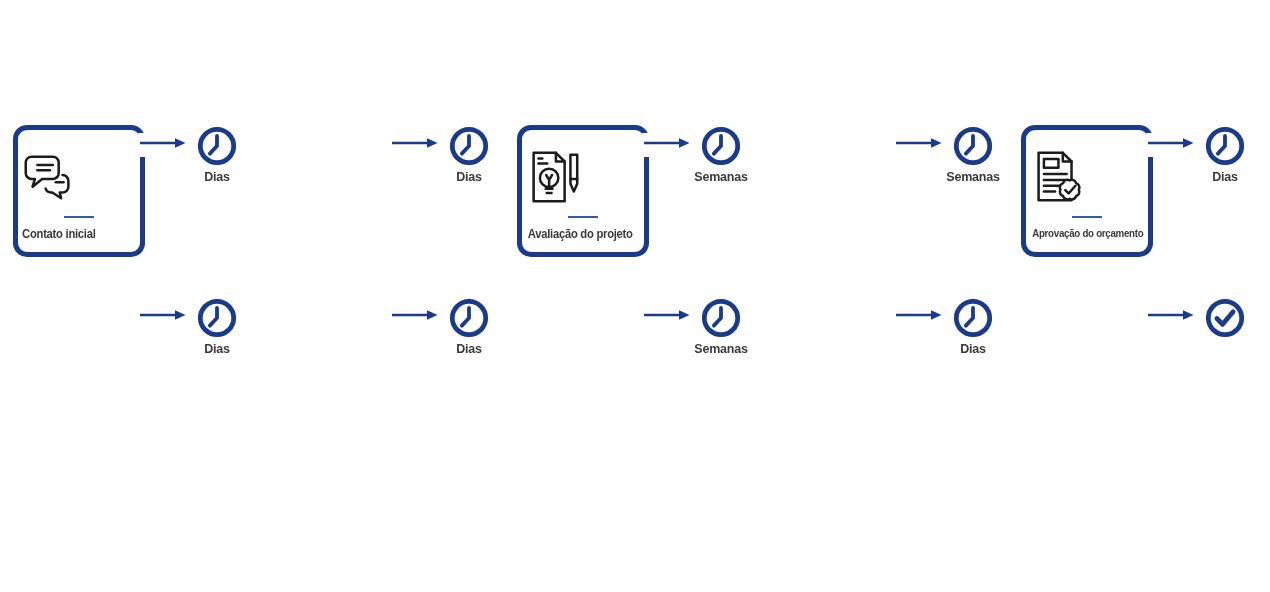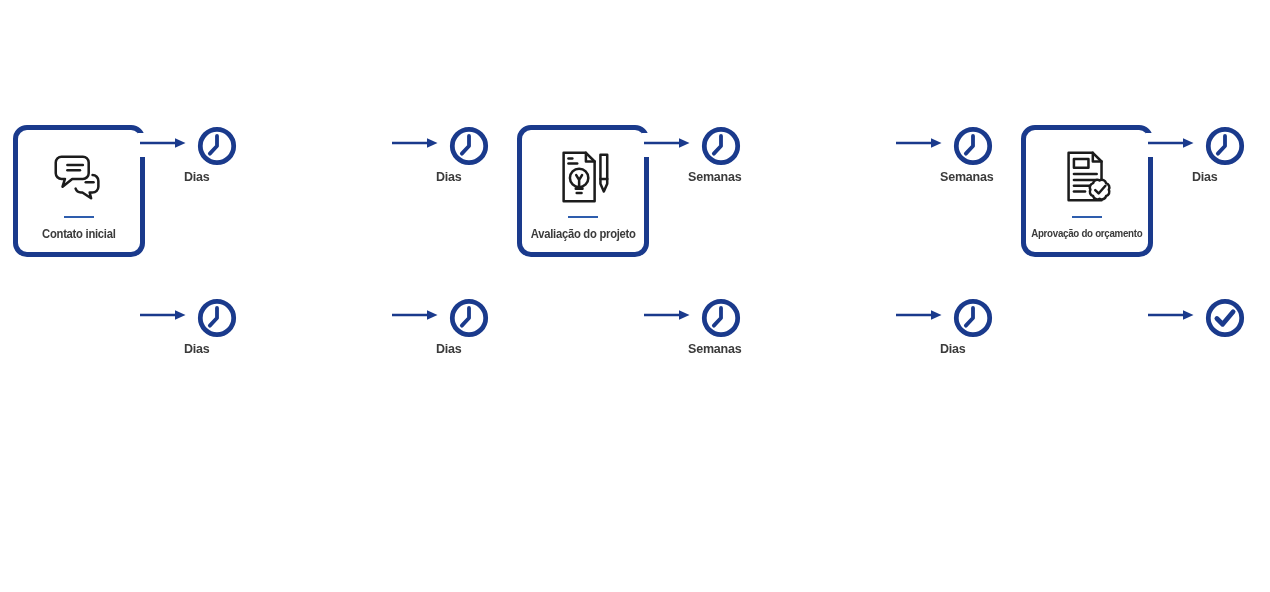--- a/index.html
+++ b/index.html
@@ -4,33 +4,33 @@
 <style>
   html,body{margin:0;padding:0;background:#fff;}
   body{width:1270px;height:592px;font-family:"Liberation Sans",sans-serif;}
   .canvas{position:relative;width:1270px;height:592px;background:var(--page-bg,#fff);overflow:hidden;}
   .row{position:absolute;left:13px;display:flex;}
   #row-0{top:125px;}
   #row-1{top:297px;}
   .step{position:relative;width:252px;height:150px;flex:0 0 auto;}
   .box{position:absolute;left:0;top:0;width:132px;height:132px;box-sizing:border-box;
        border:5px solid var(--navy);border-radius:14px;background:#fff;
-       display:flex;flex-direction:column;align-items:center;}
+       display:flex;flex-direction:column;align-items:flex-start;}
   .icon-wrap{flex:1;display:flex;align-items:center;justify-content:center;padding-top:8px;}
   .step-icon{width:62px;height:62px;color:var(--ink);}
   .divider{width:30px;height:2px;background:var(--divider);margin:0 auto 9px;}
   .label{font-size:12.5px;font-weight:700;color:var(--text);letter-spacing:-0.3px;
          text-align:center;margin-bottom:11px;white-space:nowrap;
          transform:scaleX(0.9);transform-origin:center;}
   .label.small{font-size:10.8px;margin-bottom:13px;}
   .border-gap{position:absolute;left:125px;top:8px;width:9px;height:24px;background:#fff;}
   .arrow{position:absolute;left:127px;top:12px;width:46px;height:12px;display:block;}
   .arrow line{stroke:var(--navy);stroke-width:2.6;}
   .arrow polygon{fill:var(--navy);}
-  .conn{position:absolute;left:171px;top:0;width:66px;}
+  .conn{position:absolute;left:171px;top:0;width:66px;text-align:center;}
   .conn svg{width:42px;height:42px;display:block;margin:0 auto;}
   .conn .ring{stroke:var(--navy);stroke-width:5;fill:none;}
   .conn .hands{stroke:var(--navy);stroke-width:4;fill:none;stroke-linecap:round;stroke-linejoin:round;}
   .conn .tick{stroke:var(--navy);stroke-width:5;fill:none;stroke-linecap:round;stroke-linejoin:round;}
   .conn-label{margin-top:3px;font-size:12.5px;font-weight:700;color:var(--text);letter-spacing:-0.2px;}
 </style>
 </head>
 <body>
 
 <svg width="0" height="0" style="position:absolute" aria-hidden="true">

